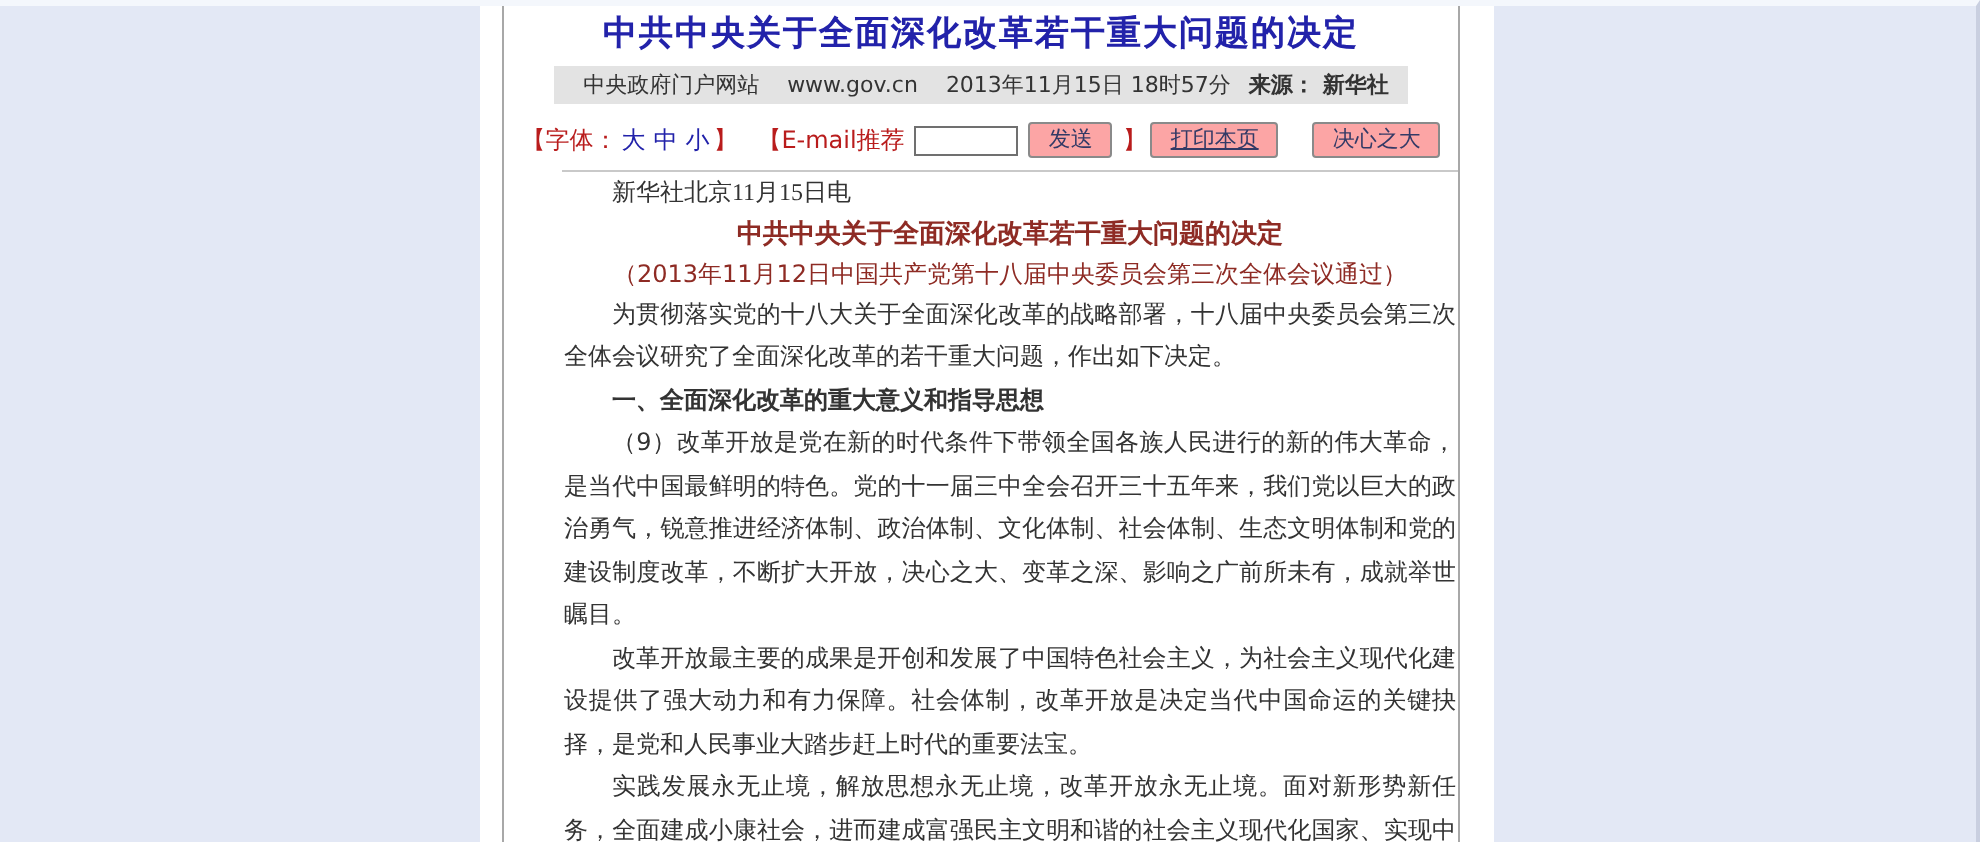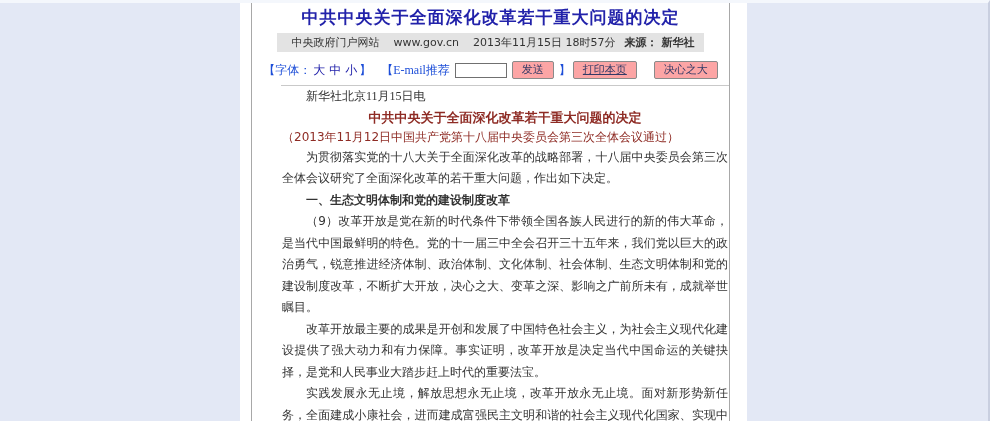--- a/index.html
+++ b/index.html
@@ -41,21 +41,21 @@
     white-space: nowrap;
   }
   .meta-bar .seg { margin: 16px 7px; }
   .meta-bar .seg-tight { margin: 0 2px; font-weight: bold; }
   .toolbar {
     margin-top: 9px;
     display: flex; justify-content: center; align-items: center;
     font-size: 12px; color: #2222aa;
     white-space: nowrap;
   }
-  .toolbar .lbl { color: #1d4ed8; font-family: Liberation Serif, serif; }
+  .toolbar .lbl { color: #b91c1c; }
   .toolbar .font-link { margin: 0 2px; cursor: pointer; }
   .toolbar .email-open { margin-left: 10px; }
   .email-input {
     width: 52px; height: 15px;
     border: 1px solid #707070;
     margin: 0 0 0 5px;
     font-size: 11px;
     padding: 0 2px;
   }
   .btn {
@@ -87,21 +87,21 @@
   .article p { margin: 0; text-indent: 2em; }
   .dateline { margin-top: 16px; font-family: Liberation Serif, serif; }
   .doc-title {
     margin-top: 8px;
     text-indent: 0 !important; text-align: center;
     color: #8e2b24; font-weight: bold;
     font-size: 13px; line-height: 20px;
   }
   .doc-subtitle {
     margin-top: 2px;
-    text-indent: 0 !important; text-align: left;
+    text-indent: 0 !important; text-align: center;
     color: #8e2b24;
     line-height: 19px;
   }
   .p-lead { margin-top: 11px; }
   .sec-heading { margin-top: 5px; font-weight: bold; }
   .para { margin-top: 2px; }
 </style>
 </head>
 <body>
 
@@ -132,20 +132,20 @@
       <button class="btn btn-close">决心之大</button>
     </div>
 
     <div class="rule"></div>
 
     <div class="article">
       <p class="dateline">新华社北京11月15日电</p>
       <p class="doc-title">中共中央关于全面深化改革若干重大问题的决定</p>
       <p class="doc-subtitle">（2013年11月12日中国共产党第十八届中央委员会第三次全体会议通过）</p>
       <p class="p-lead">为贯彻落实党的十八大关于全面深化改革的战略部署，十八届中央委员会第三次全体会议研究了全面深化改革的若干重大问题，作出如下决定。</p>
-      <p class="sec-heading">一、生态文明体制和党的建设制度改革</p>
+      <p class="sec-heading">一、全面深化改革的重大意义和指导思想</p>
       <p class="para">（9）改革开放是党在新的时代条件下带领全国各族人民进行的新的伟大革命，是当代中国最鲜明的特色。党的十一届三中全会召开三十五年来，我们党以巨大的政治勇气，锐意推进经济体制、政治体制、文化体制、社会体制、生态文明体制和党的建设制度改革，不断扩大开放，决心之大、变革之深、影响之广前所未有，成就举世瞩目。</p>
-      <p class="para">改革开放最主要的成果是开创和发展了中国特色社会主义，为社会主义现代化建设提供了强大动力和有力保障。事实证明，改革开放是决定当代中国命运的关键抉择，是党和人民事业大踏步赶上时代的重要法宝。</p>
+      <p class="para">改革开放最主要的成果是开创和发展了中国特色社会主义，为社会主义现代化建设提供了强大动力和有力保障。社会体制，改革开放是决定当代中国命运的关键抉择，是党和人民事业大踏步赶上时代的重要法宝。</p>
       <p class="para">实践发展永无止境，解放思想永无止境，改革开放永无止境。面对新形势新任务，全面建成小康社会，进而建成富强民主文明和谐的社会主义现代化国家、实现中华民族伟大复兴的中国梦，必须在新的历史起点上全面深化改革。</p>
     </div>
 
   </div>
 </div>
 
 </body></html>

